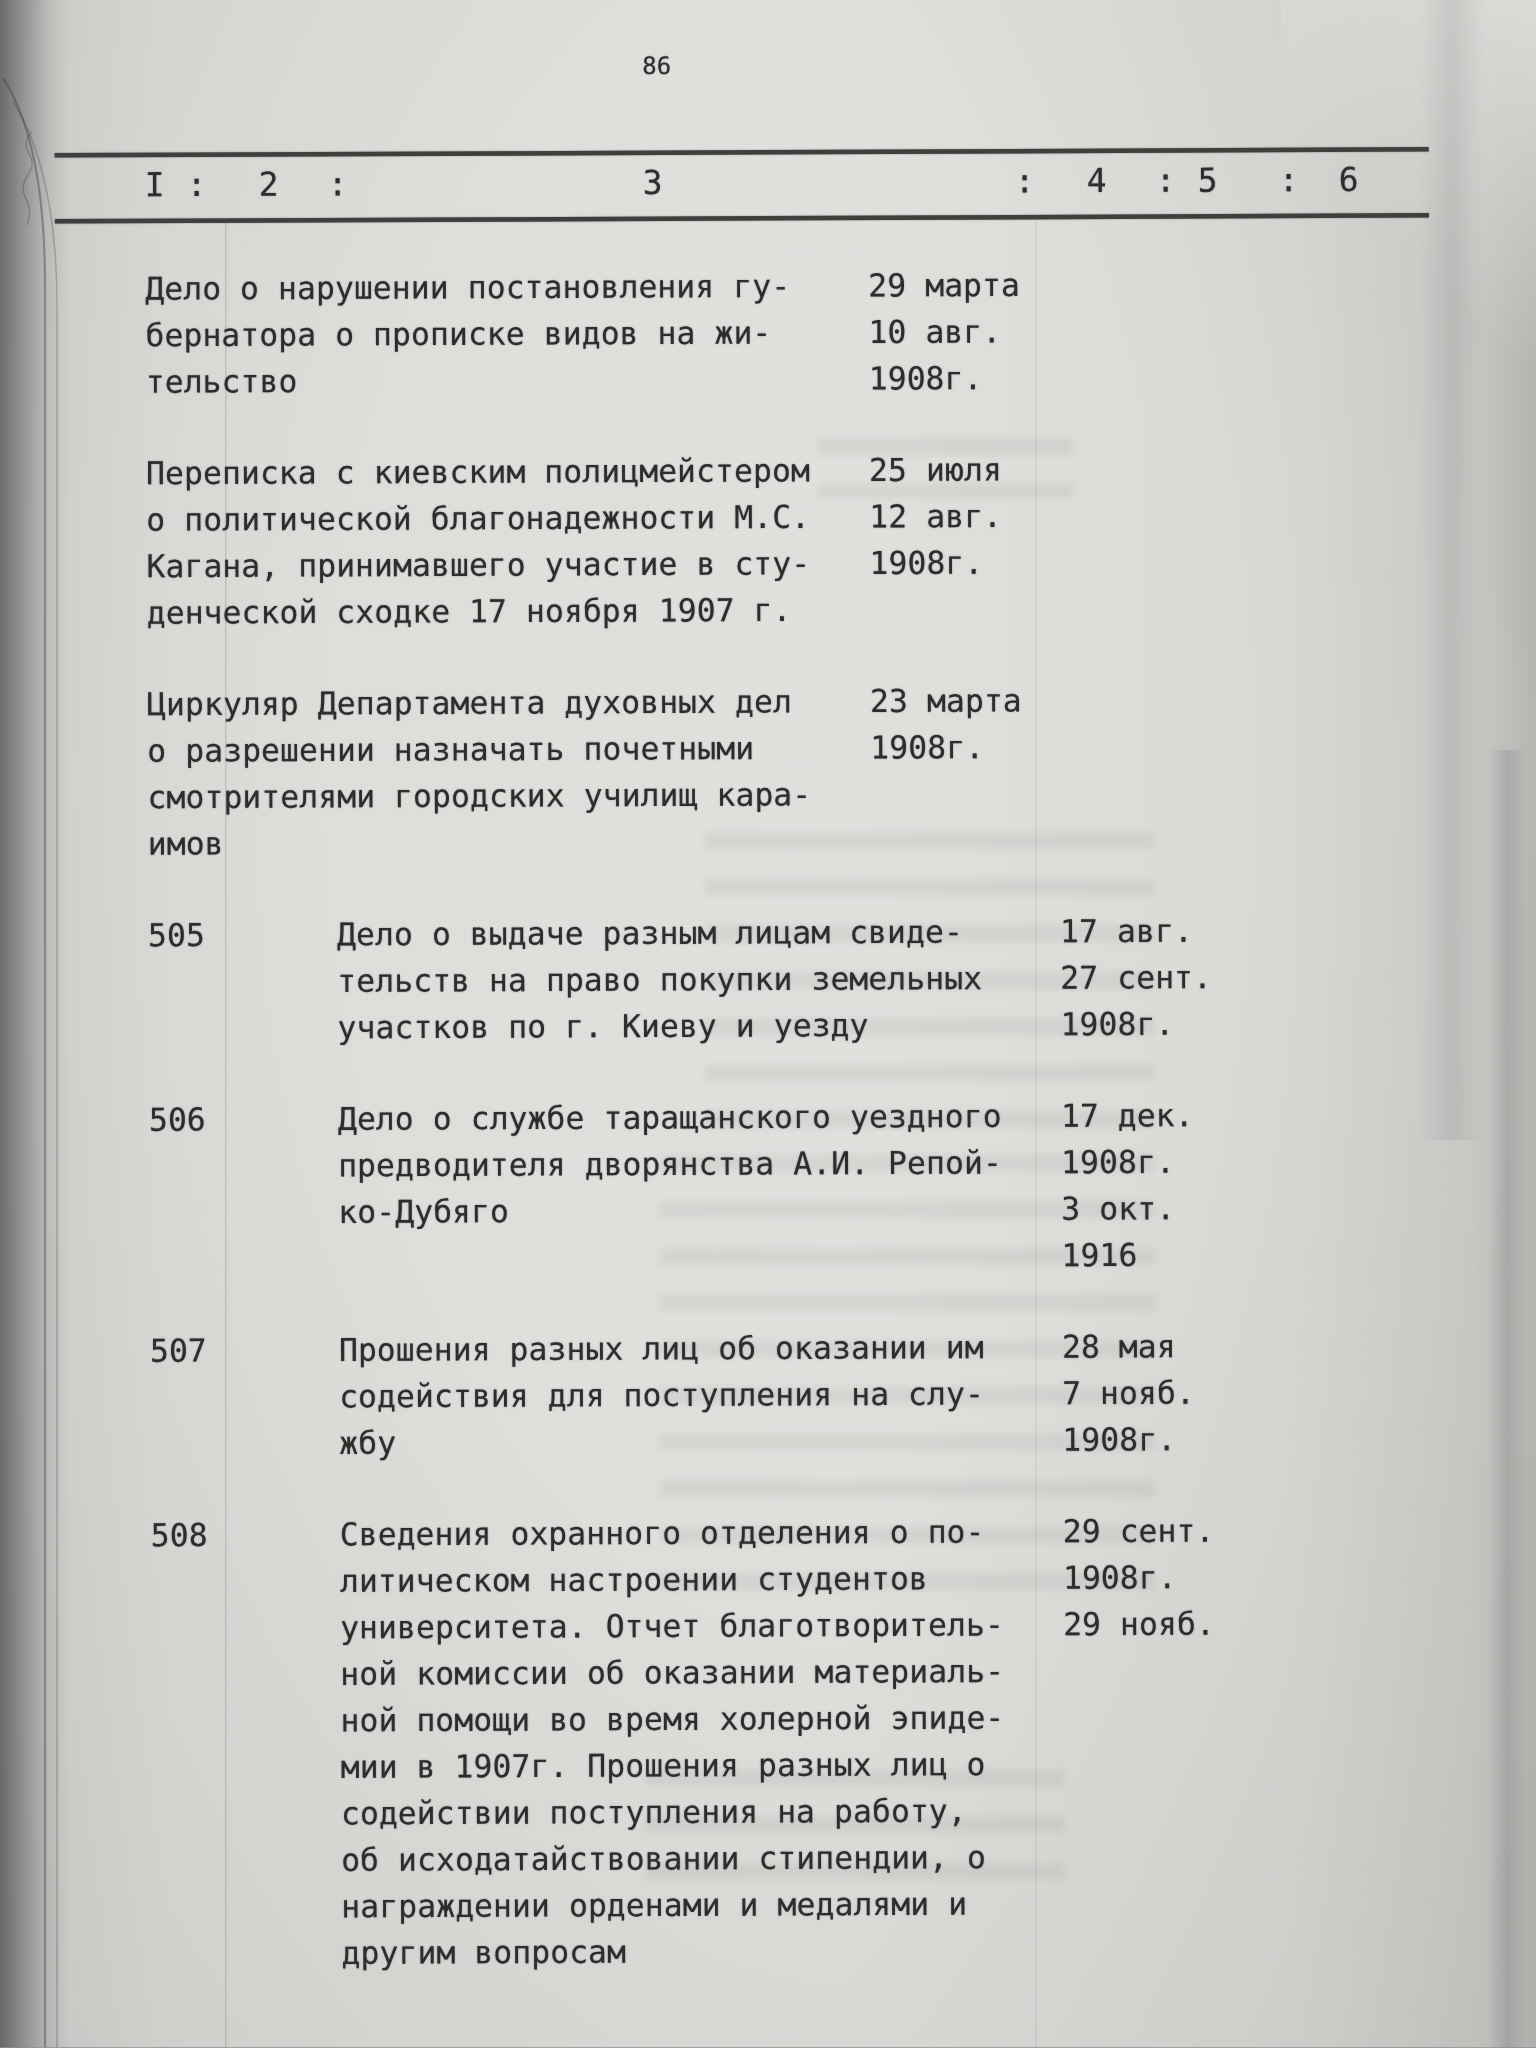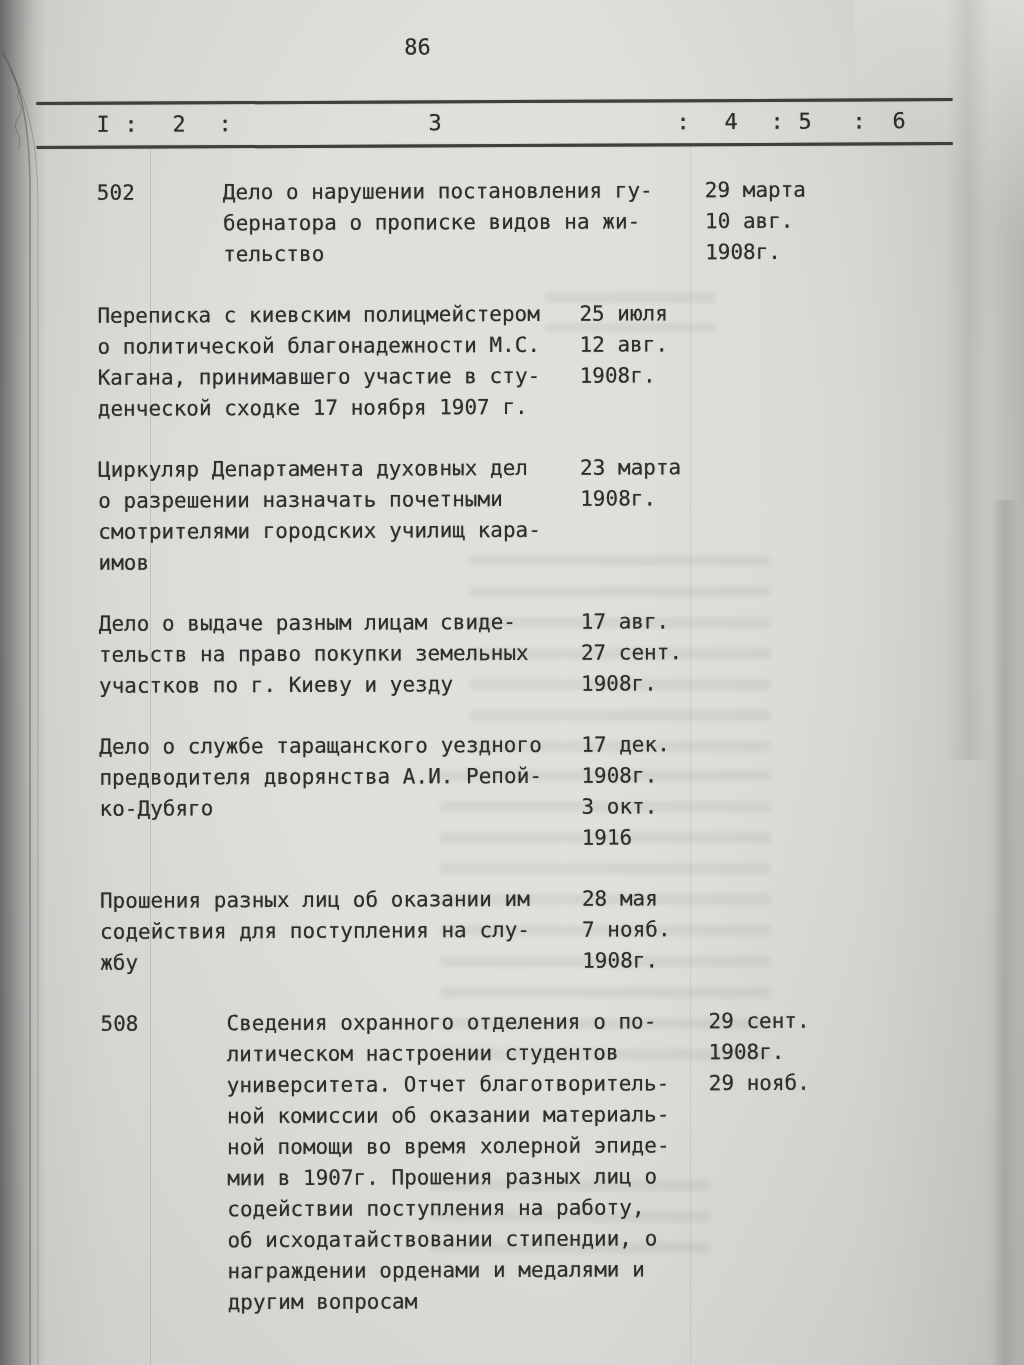--- a/index.html
+++ b/index.html
@@ -29,21 +29,21 @@
   .bleed{position:absolute;filter:blur(2px);opacity:0.07;
     background:repeating-linear-gradient(180deg,#4a4a48 0px,#4a4a48 11px,transparent 11px,transparent 31px);}
 
   
   .faint-col{position:absolute;width:1px;background:rgba(70,70,68,0.18);}
 
   .content{position:absolute;inset:0;transform:rotate(-0.25deg);transform-origin:50% 0;
     color:#2e2d2b;}
   .txt{text-shadow:0 0 1px rgba(46,45,43,0.55);}
 
-  .page-number{position:absolute;left:404px;top:34px;font-size:22px;}
+  .page-number{position:absolute;left:428px;top:34px;font-size:16px;}
 
   .rule{position:absolute;left:36px;width:916px;height:3px;background:#403f3d;
     box-shadow:0 0 1px rgba(64,63,61,0.7);}
   .rule-top{top:100px;}
   .rule-bottom{top:144px;}
 
   .header-row{position:absolute;top:110px;left:0;width:100%;height:32px;font-size:22px;}
   .header-row span{position:absolute;white-space:pre;}
 
   .entries{position:absolute;left:0;top:176px;width:1024px;font-size:21px;}
@@ -93,21 +93,20 @@
     <span style="left:770px">:</span>
     <span style="left:798px">5</span>
     <span style="left:852px">:</span>
     <span style="left:892px">6</span>
   </div>
 
   <div class="rule rule-bottom"></div>
 
   <div class="entries">
       <div class="entry">
-        <div class="entry-num">502</div>
         <div class="entry-desc">
           <div class="tline">Дело о нарушении постановления гу-</div>
           <div class="tline">бернатора о прописке видов на жи-</div>
           <div class="tline">тельство</div>
         </div>
         <div class="entry-dates">
           <div class="tline">29 марта</div>
           <div class="tline">10 авг.</div>
           <div class="tline">1908г.</div>
         </div>
@@ -131,45 +130,48 @@
           <div class="tline">о разрешении назначать почетными</div>
           <div class="tline">смотрителями городских училищ кара-</div>
           <div class="tline">имов</div>
         </div>
         <div class="entry-dates">
           <div class="tline">23 марта</div>
           <div class="tline">1908г.</div>
         </div>
       </div>
       <div class="entry">
+        <div class="entry-num">505</div>
         <div class="entry-desc">
           <div class="tline">Дело о выдаче разным лицам свиде-</div>
           <div class="tline">тельств на право покупки земельных</div>
           <div class="tline">участков по г. Киеву и уезду</div>
         </div>
         <div class="entry-dates">
           <div class="tline">17 авг.</div>
           <div class="tline">27 сент.</div>
           <div class="tline">1908г.</div>
         </div>
       </div>
       <div class="entry">
+        <div class="entry-num">506</div>
         <div class="entry-desc">
           <div class="tline">Дело о службе таращанского уездного</div>
           <div class="tline">предводителя дворянства А.И. Репой-</div>
           <div class="tline">ко-Дубяго</div>
         </div>
         <div class="entry-dates">
           <div class="tline">17 дек.</div>
           <div class="tline">1908г.</div>
           <div class="tline">3 окт.</div>
           <div class="tline">1916</div>
         </div>
       </div>
       <div class="entry">
+        <div class="entry-num">507</div>
         <div class="entry-desc">
           <div class="tline">Прошения разных лиц об оказании им</div>
           <div class="tline">содействия для поступления на слу-</div>
           <div class="tline">жбу</div>
         </div>
         <div class="entry-dates">
           <div class="tline">28 мая</div>
           <div class="tline">7 нояб.</div>
           <div class="tline">1908г.</div>
         </div>

